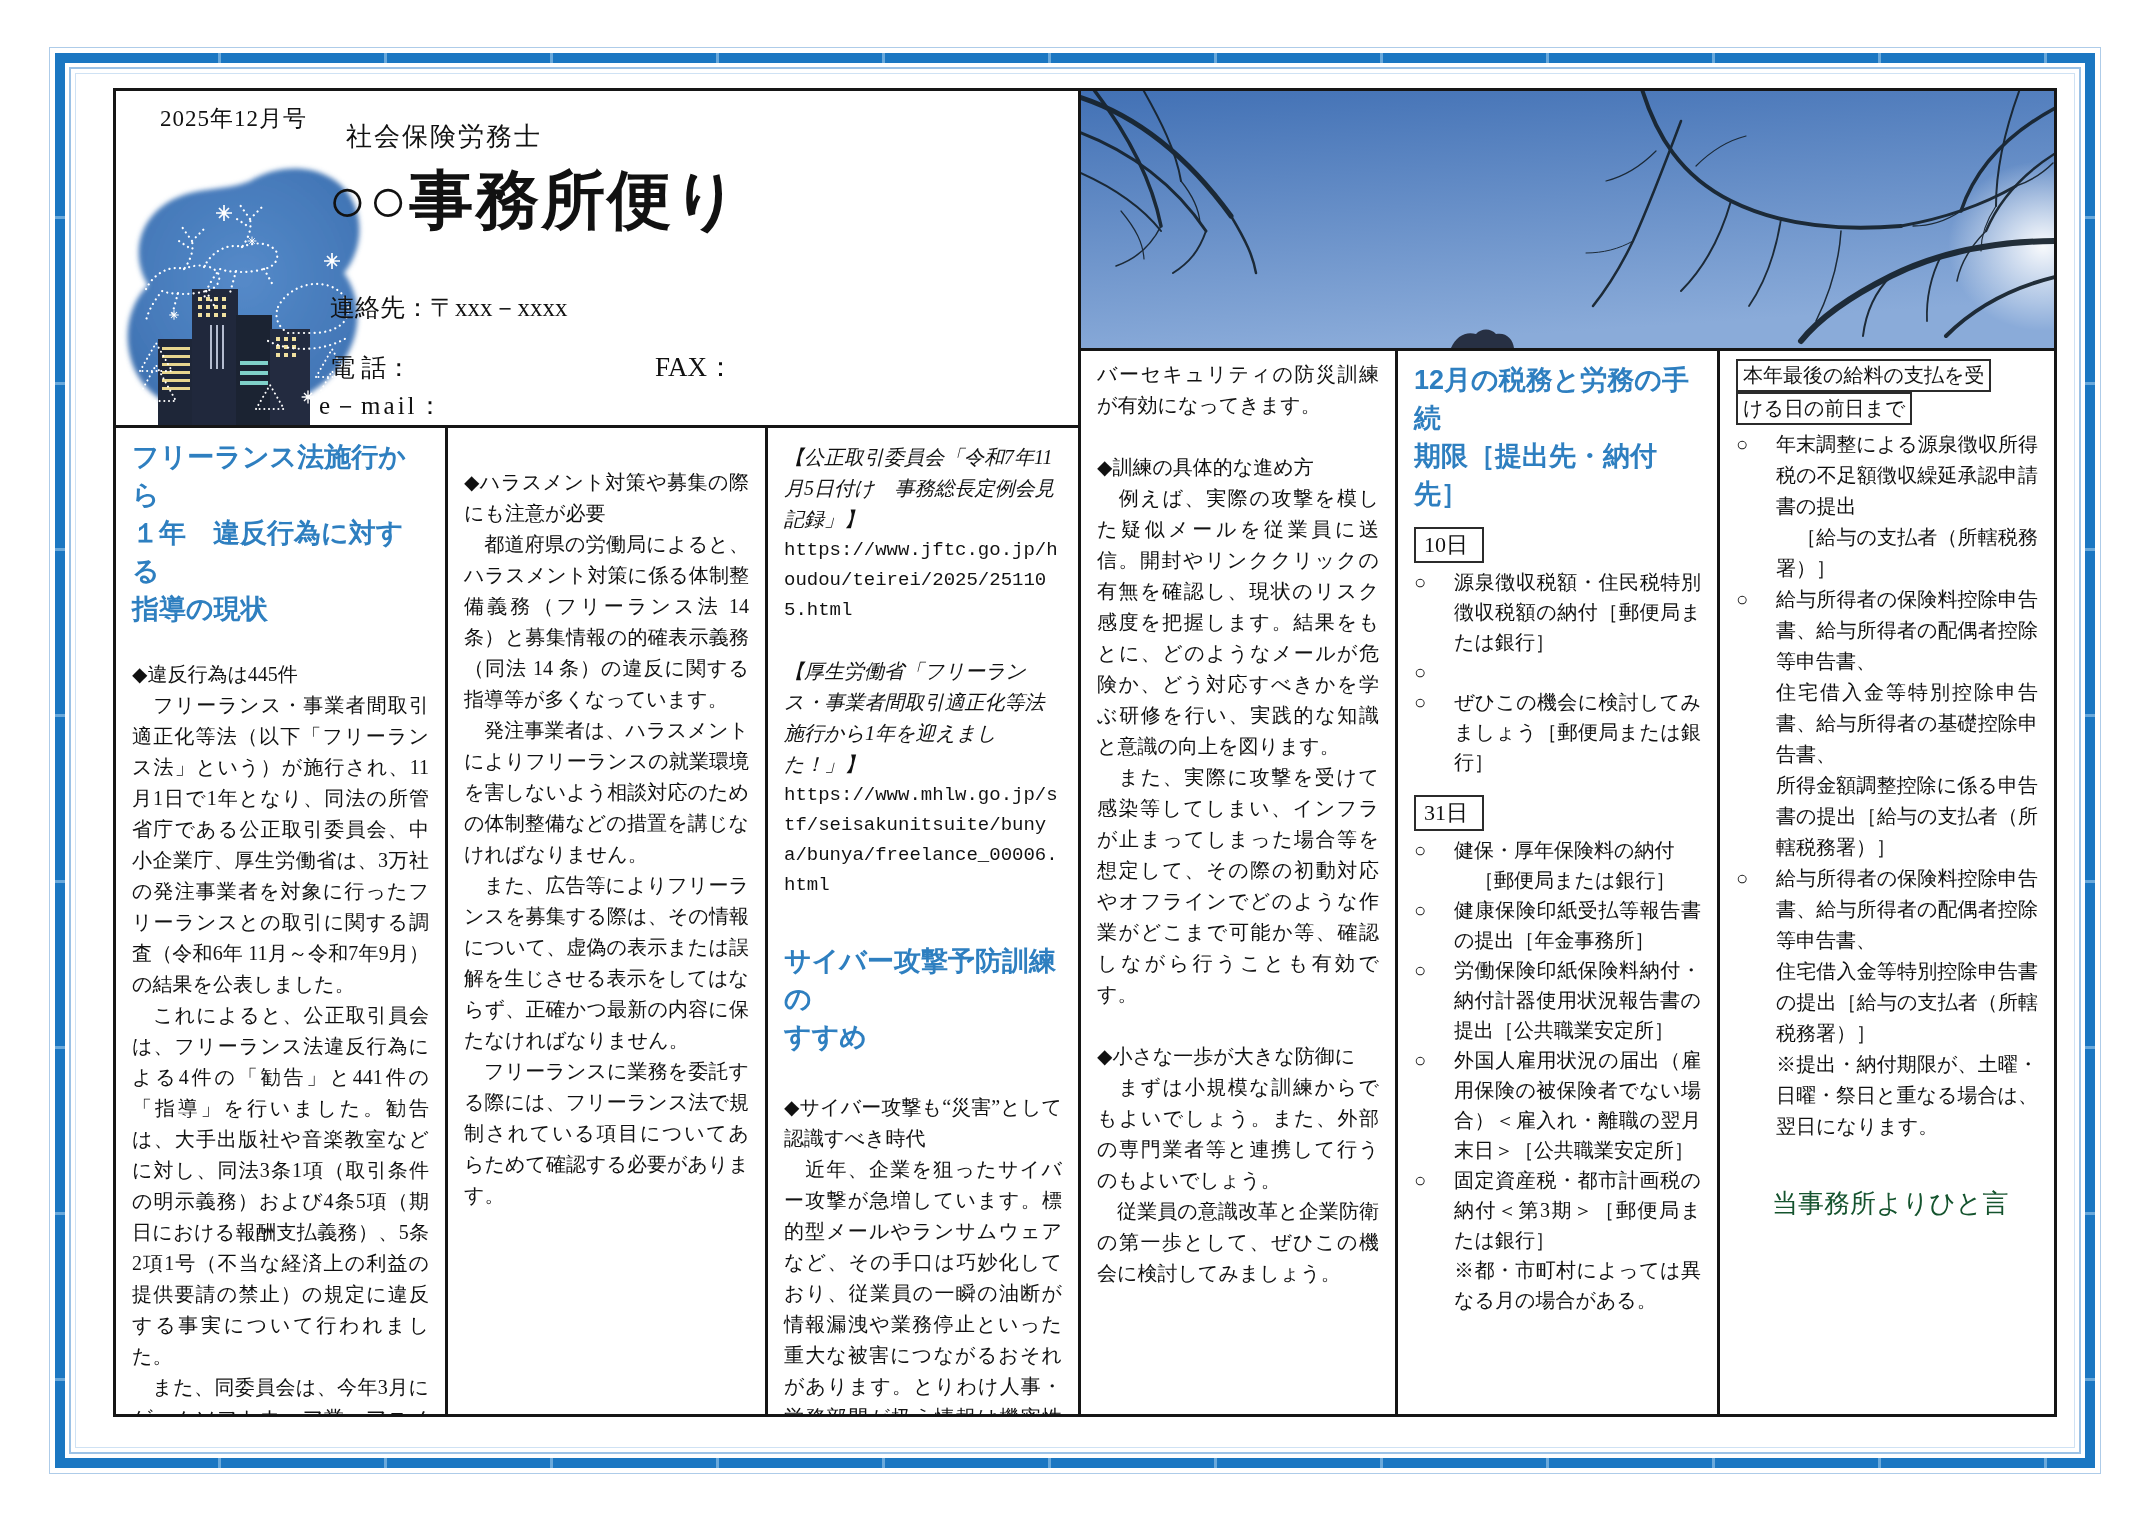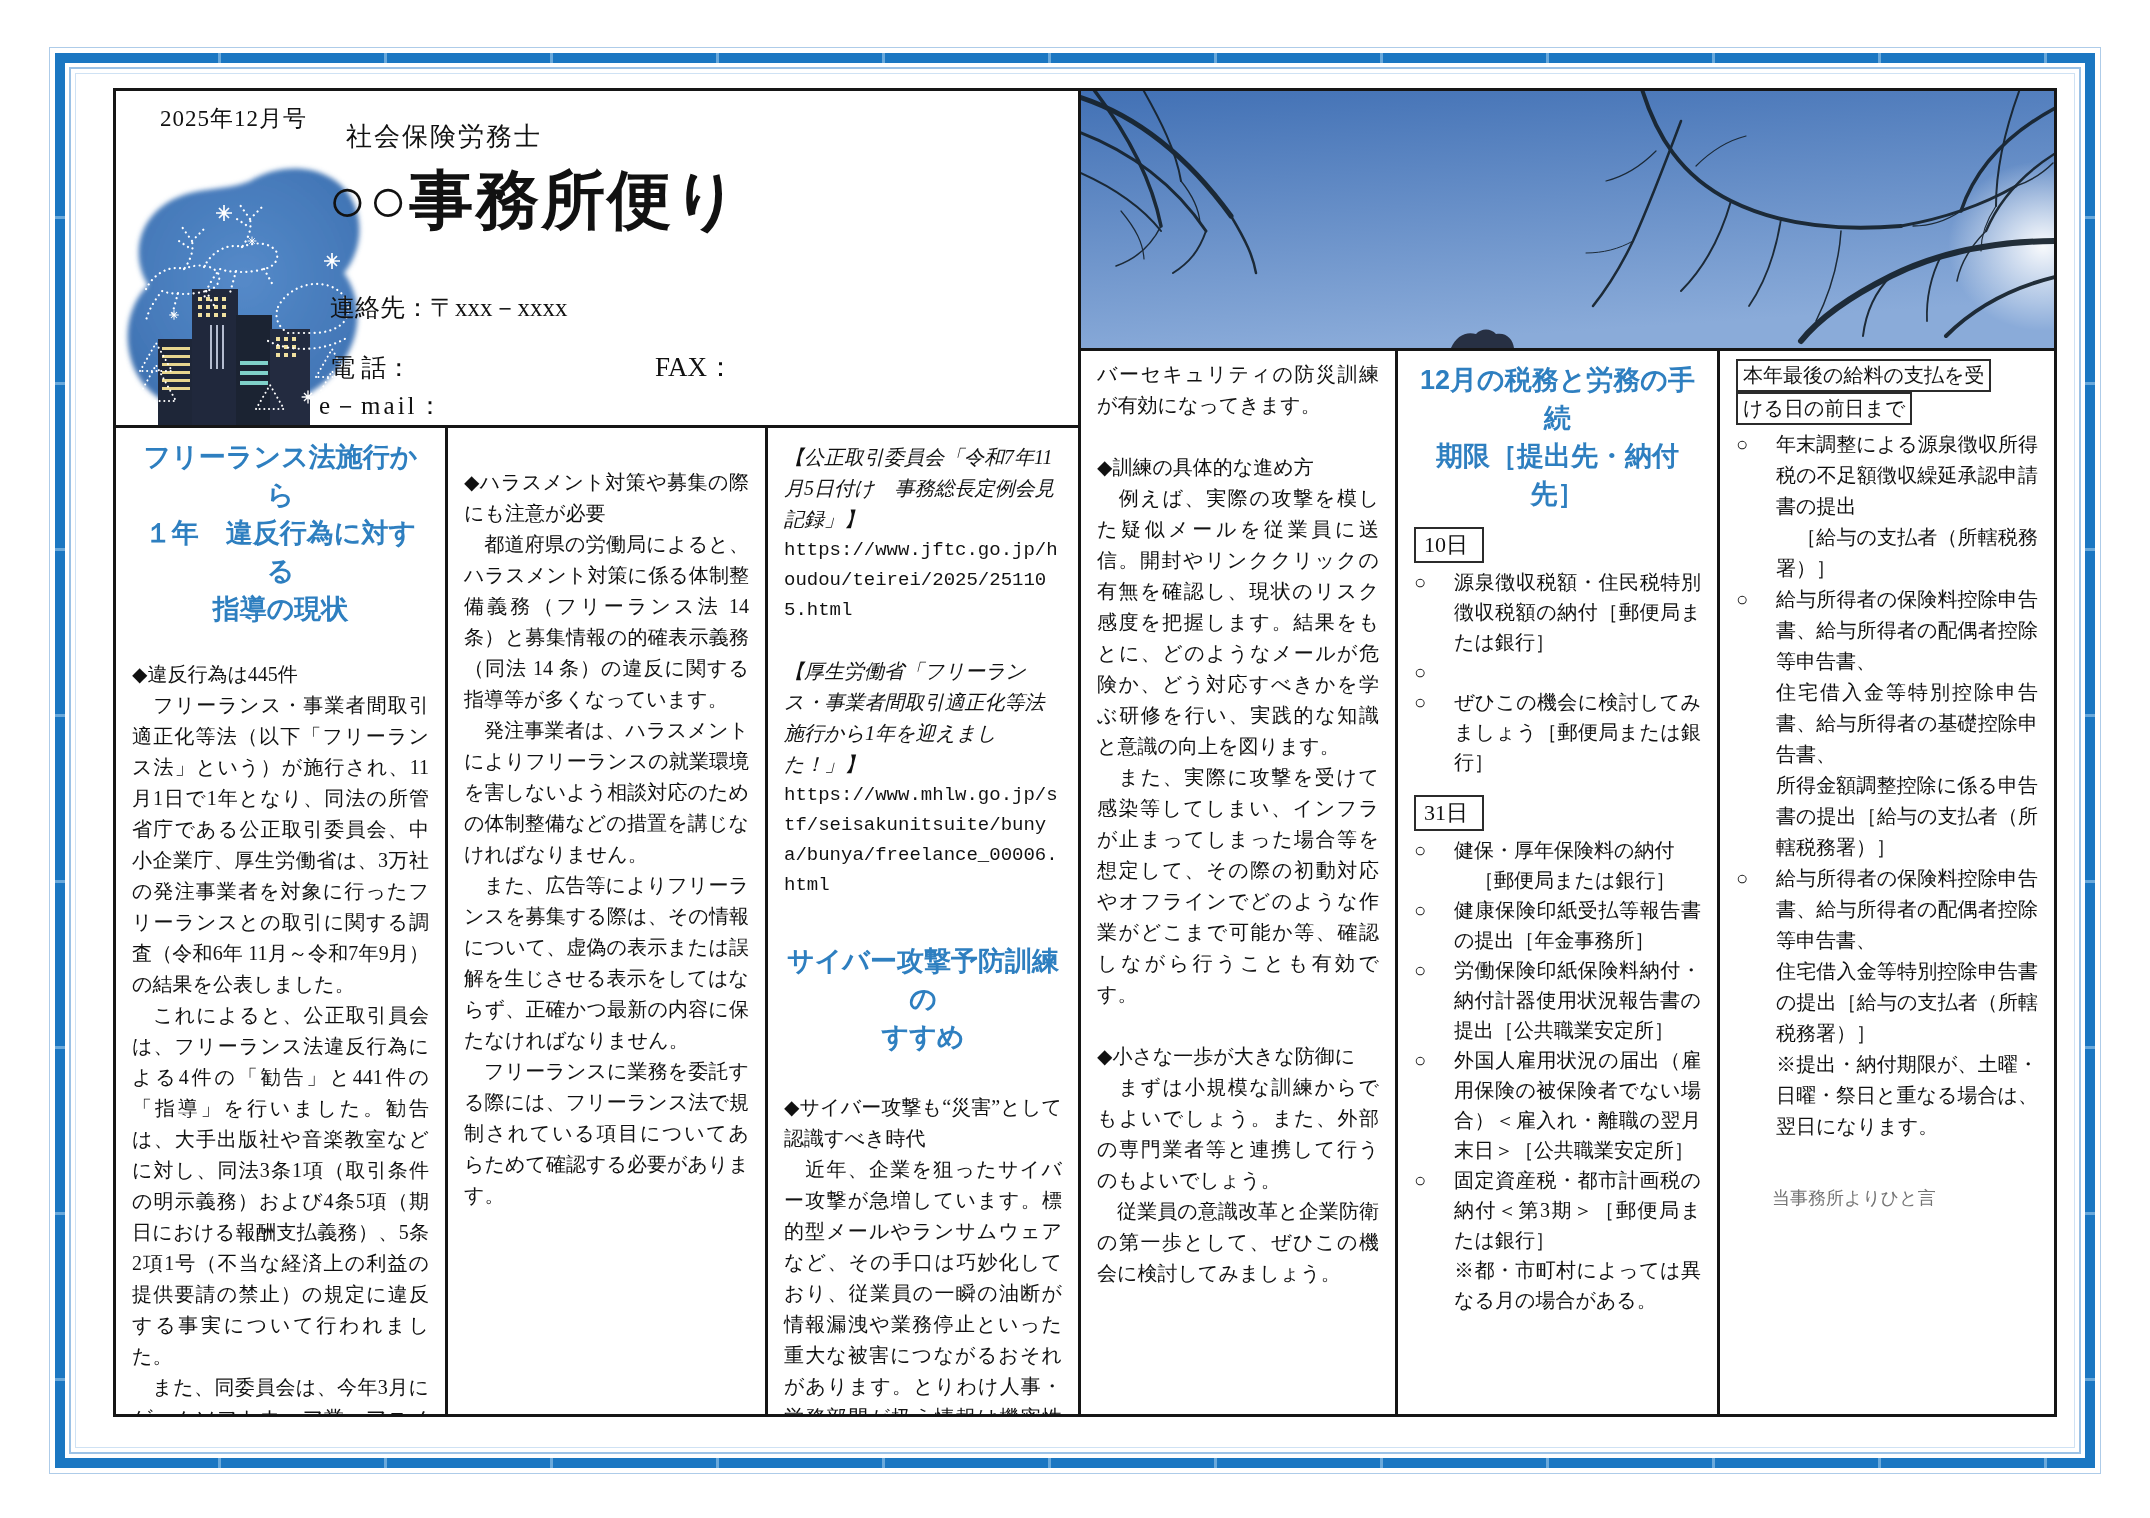--- a/index.html
+++ b/index.html
@@ -39,36 +39,36 @@
   .mast-contact { position:absolute; left:214px; top:200px; font-size:25px; }
   .mast-tel   { position:absolute; left:214px; top:260px; font-size:25px; }
   .mast-fax   { position:absolute; left:539px; top:258px; font-size:27px; }
   .mast-mail  { position:absolute; left:203px; top:298px; font-size:25px; letter-spacing:3px; }
   .illus { position:absolute; left:2px; top:48px; }
 
   
   .para { font-size:20px; line-height:31px; text-align:justify; text-justify:inter-character; margin:0; }
   .mt   { margin-top:31px; }
   .head-blue { color:#2e7fc0; font-family:"Liberation Sans","DejaVu Sans",sans-serif; font-weight:bold;
-               font-size:27px; line-height:38px; white-space:pre-line; margin:2px 0 0;text-align:center; }
+               font-size:27px; line-height:38px; white-space:pre-line; margin:2px 0 0; }
   .ref-title { font-size:20px; line-height:31px; margin:0;font-style:italic; }
   .ref-url { font-family:"Liberation Mono","DejaVu Sans Mono",monospace; font-size:19px; line-height:30px;
              word-break:break-all; margin:0; }
   .gap33 { height:31px; }
 
   .day-box { display:inline-block; border:2px solid #2b2b2b; padding:1px 14px 1px 8px; font-size:22px;
              line-height:30px; margin:0 0 4px 0; }
   .li { display:flex; font-size:20px; line-height:31px; margin:0; }
   .li .mk { flex:none; width:40px; }
   .li .tx { flex:1; white-space:pre-line; text-align:justify; text-justify:inter-character; }
   .c5 .li { font-size:20px; line-height:30px; }
   .box-head { margin:0 0 4px 0; }
   .box-head span { display:inline-block; border:2px solid #2b2b2b; padding:0 5px; font-size:20px; line-height:29px; }
-  .note-link { margin:44px 0 0 36px; color:#737373; font-family:"Liberation Sans","DejaVu Sans",sans-serif;
-               font-size:18px; }
+  .note-link { margin:44px 0 0 36px; color:#14532d; font-family:"Liberation Sans","DejaVu Sans",sans-serif;
+               font-size:26px; }
 </style>
 </head>
 <body>
 
 <div class="page">
 
   <div class="f-outer"></div>
   <div class="band-t"></div>
   <div class="band-b"></div>
   <div class="band-l"></div>

